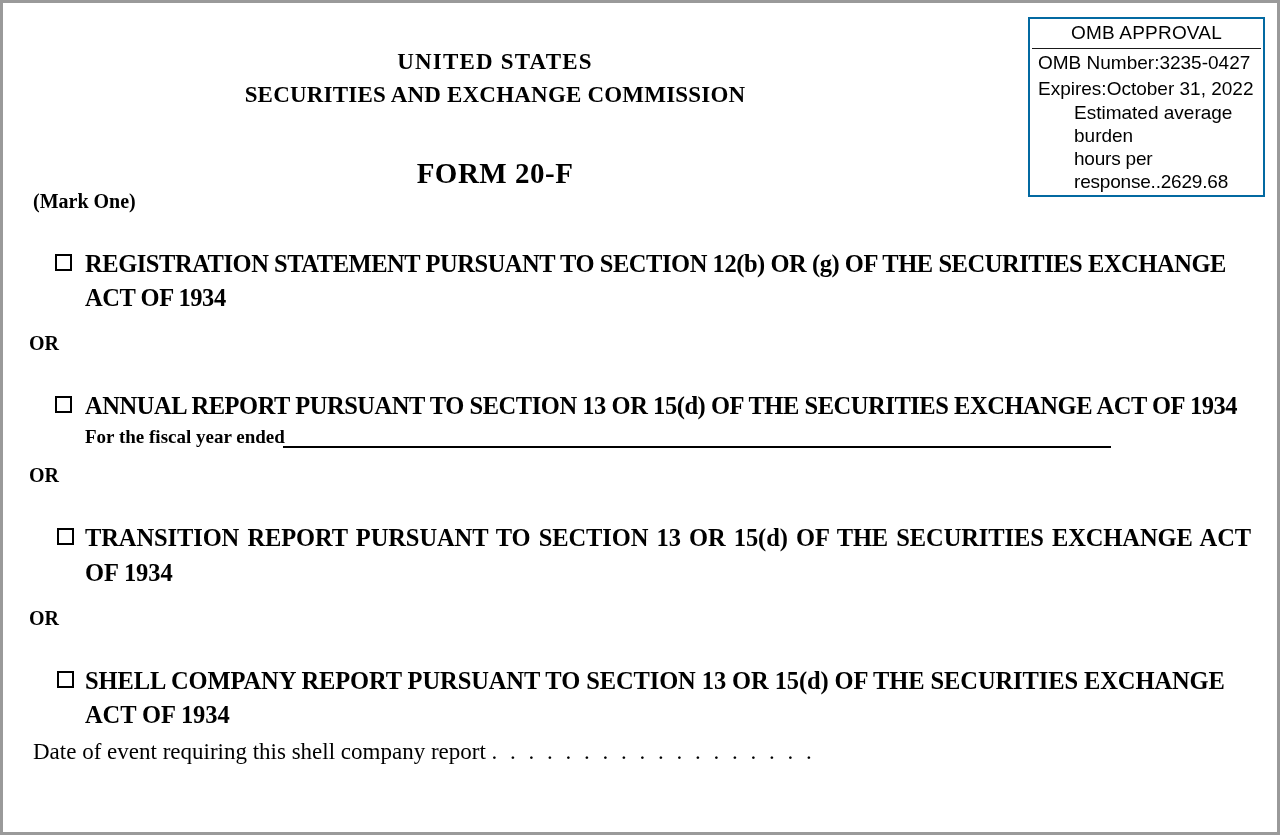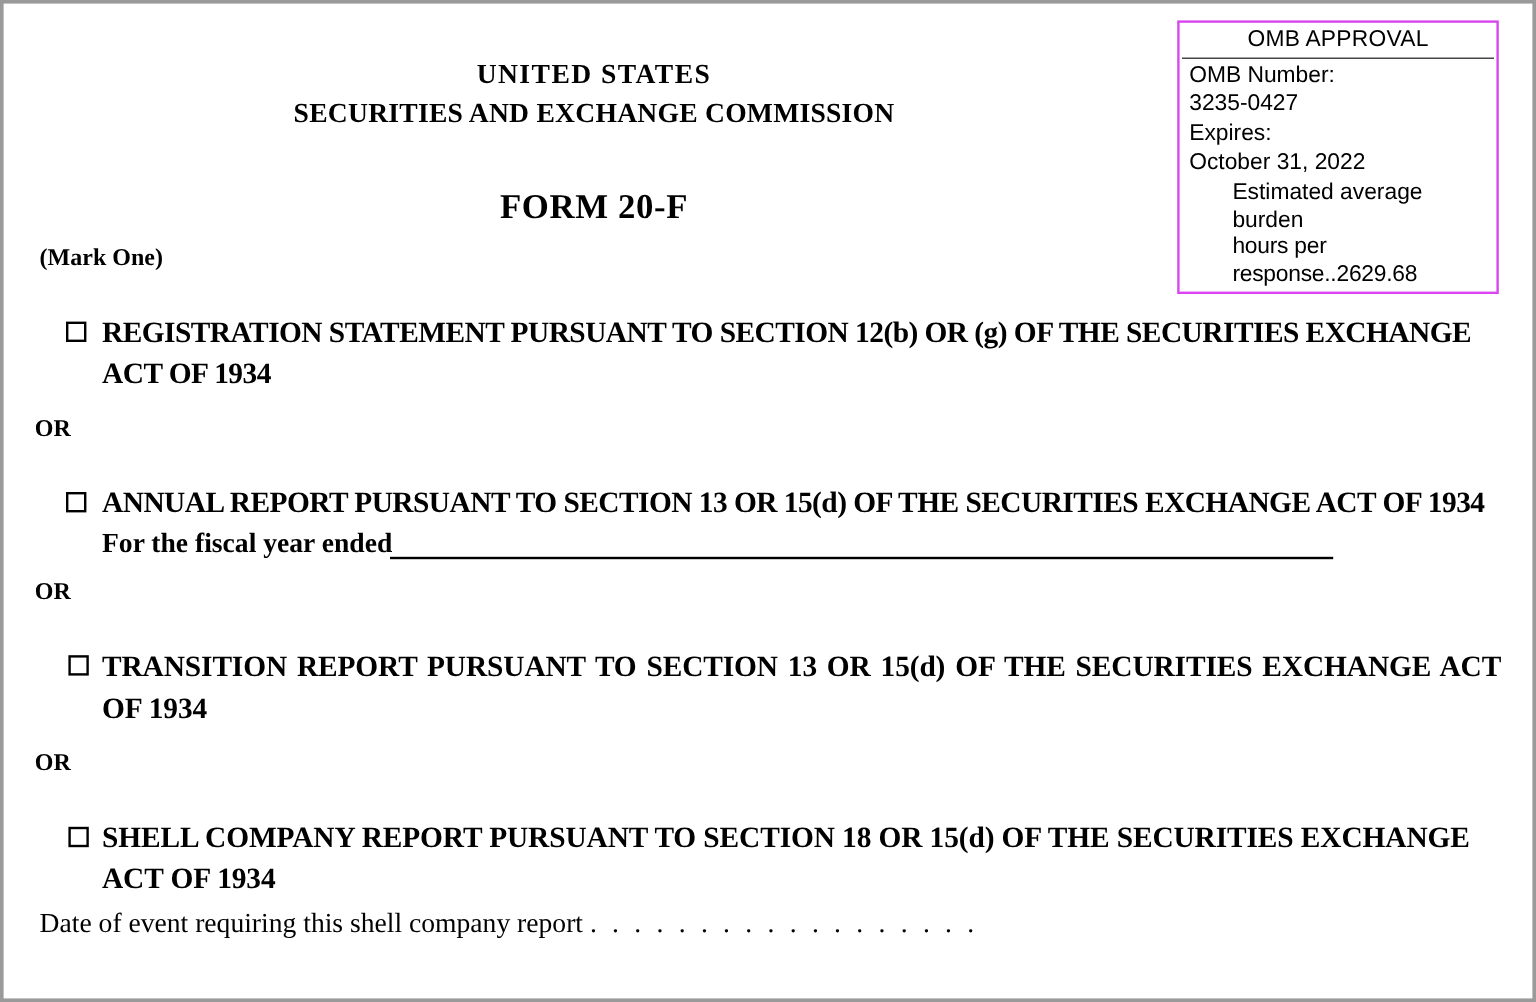--- a/index.html
+++ b/index.html
@@ -24,41 +24,40 @@
     position: absolute;
     left: 0; top: 0; right: 0; bottom: 0;
     padding: 8px 26px 0 26px;
     box-sizing: border-box;
   }
 
   
   .omb-box {
     position: absolute;
     top: 14px;
-    right: 28px;
-    width: 268px;
-    border: 2px solid #d946ef;
+    right: 12px;
+    width: 237px;
+    border: 2px solid #0369a1;
     background: #ffffff;
     font-family: "Liberation Sans", sans-serif;
     font-size: 19px;
     line-height: 1.25;
     box-sizing: border-box;
     padding: 1px 2px 2px 2px;
   }
   .omb-title {
     text-align: center;
     border-bottom: 1.5px solid #1a1a1a;
     padding: 1px 0 3px 0;
     letter-spacing: 0.2px;
   }
   .omb-row {
     display: flex;
     padding: 2px 6px 0 6px;
     white-space: nowrap;
-    flex-direction: column;
   }
   .omb-row .lbl { flex: 0 0 auto; }
   .omb-row .val { flex: 0 0 auto; padding-right: 4px; }
   .omb-burden {
     padding: 2px 6px 0 6px;
     line-height: 1.2;
     margin-left: 36px;
   }
   .omb-burden .line2 {
     letter-spacing: -0.2px;
@@ -85,21 +84,20 @@
     font-weight: bold;
     font-size: 29px;
     margin-top: 45px;
     padding-right: 290px;
     letter-spacing: 0.5px;
   }
 
   .mark-one {
     font-weight: bold;
     font-size: 20px;
-    margin-top: 14px;
     margin-left: 4px;
   }
 
   
   .item {
     position: relative;
     margin-top: 34px;
     padding-left: 56px;
   }
   .item .box {
@@ -128,21 +126,21 @@
   .or {
     text-align: left;
     font-weight: bold;
     font-size: 20px;
     margin-top: 16px;
     padding-right: 10px;
   }
 
   .fiscal {
     font-weight: bold;
-    font-size: 23px;
+    font-size: 19px;
     margin-top: 2px;
     display: flex;
     align-items: flex-end;
     padding-left: 56px;
   }
   .fiscal .lbl { white-space: nowrap; }
   .fiscal .rule {
     flex: 1 1 auto;
     border-bottom: 2px solid #000;
     height: 20px;
@@ -212,21 +210,21 @@
 
     <div class="item tight">
       <span class="box"></span>
       <div class="txt justify">TRANSITION REPORT PURSUANT TO SECTION 13 OR 15(d) OF THE SECURITIES EXCHANGE ACT OF 1934</div>
     </div>
 
     <div class="or">OR</div>
 
     <div class="item tight">
       <span class="box"></span>
-      <div class="txt">SHELL COMPANY REPORT PURSUANT TO SECTION 18 OR 15(d) OF THE SECURITIES EXCHANGE ACT OF 1934</div>
+      <div class="txt">SHELL COMPANY REPORT PURSUANT TO SECTION 13 OR 15(d) OF THE SECURITIES EXCHANGE ACT OF 1934</div>
     </div>
 
     <div class="date-line">
       <span>Date of event requiring this shell company report</span>
       <span class="dots">. . . . . . . . . . . . . . . . . .</span>
     </div>
 
   </div>
 </div>
 

